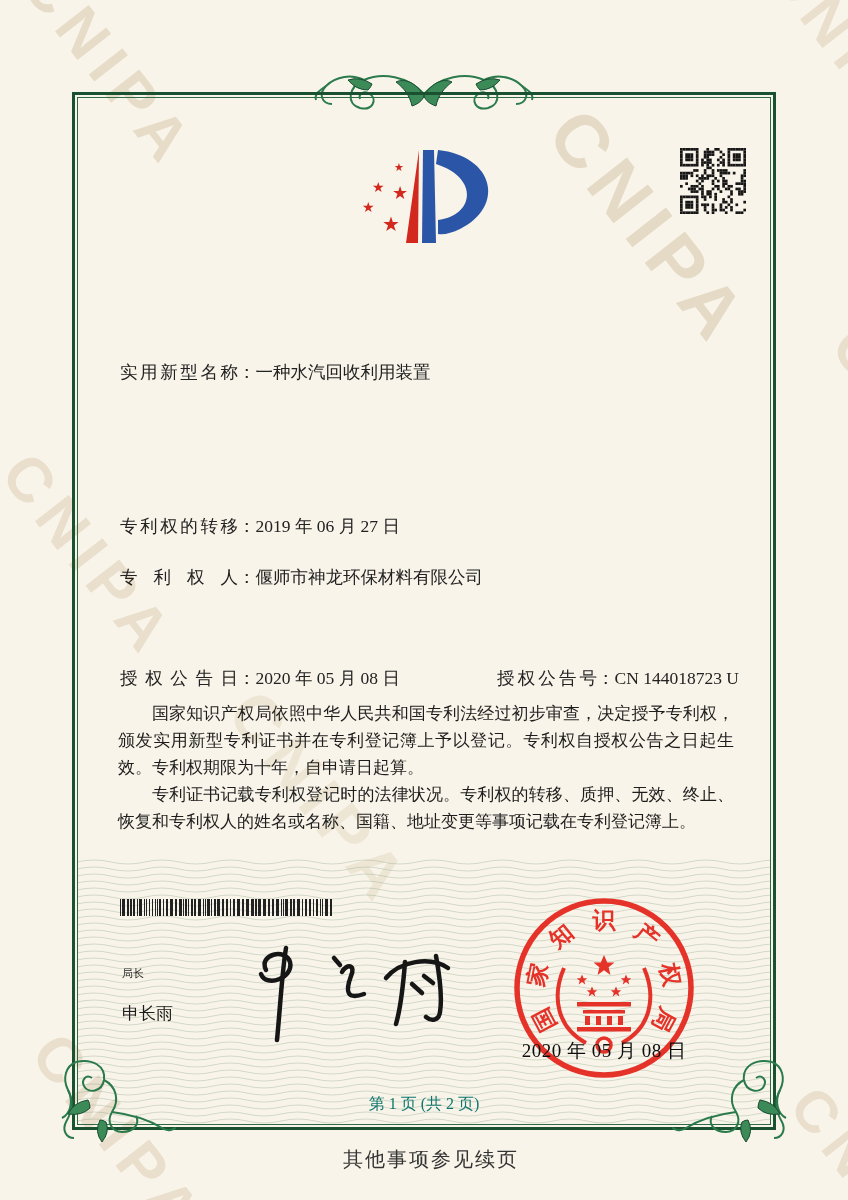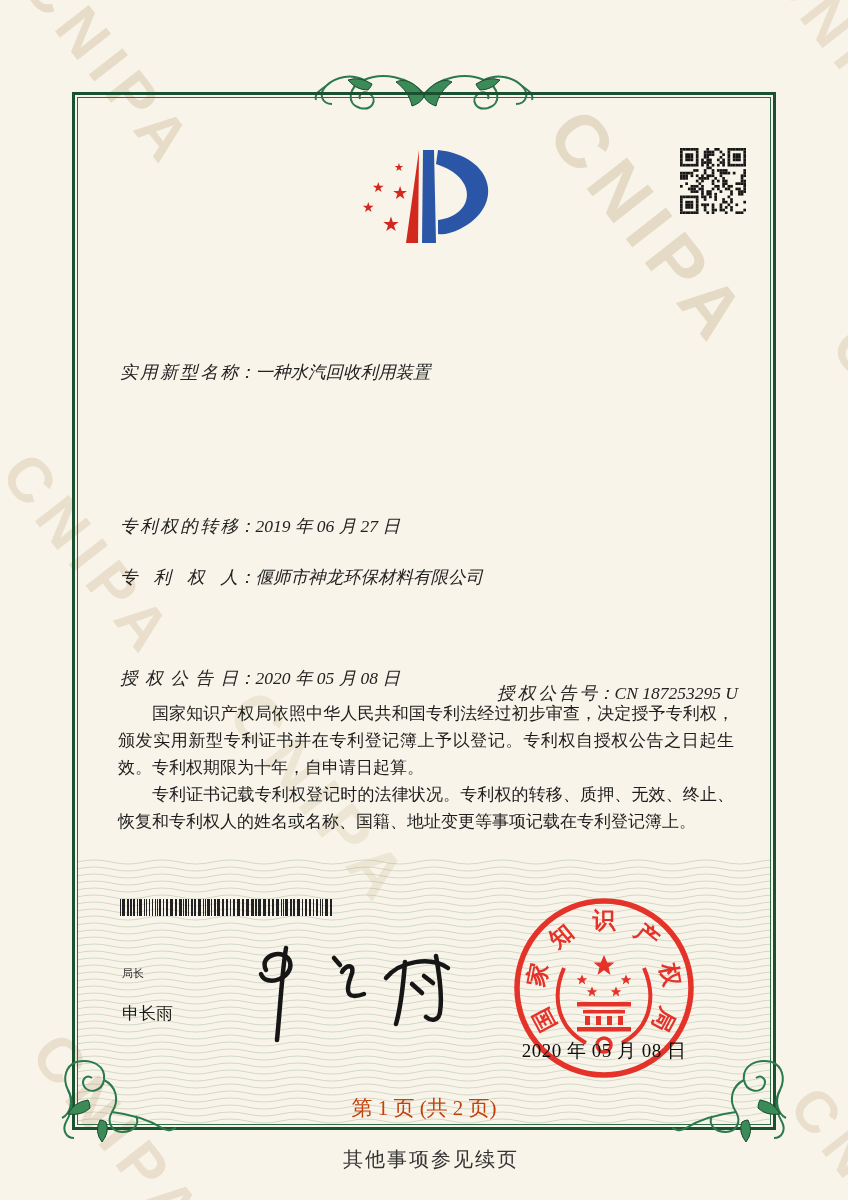--- a/index.html
+++ b/index.html
@@ -31,23 +31,23 @@
     white-space:pre;color:#262626;
   }
   .logo{position:absolute;left:352px;top:138px;width:195px;height:118px;}
   .logo .star{position:absolute;color:#d3281e;line-height:1;font-family:"DejaVu Sans",sans-serif;}
   .qr{position:absolute;left:680px;top:148px;width:66px;height:66px;}
   .title{
     position:absolute;left:0;top:258px;width:848px;text-align:center;
     font-size:37px;font-weight:bold;letter-spacing:13px;text-indent:13px;color:#111;
   }
   
-  .row{position:absolute;left:120px;font-size:17.5px;color:#222;white-space:nowrap;font-style:italic;}
+  .row{position:absolute;left:120px;font-size:17.5px;color:#222;white-space:nowrap;}
   .flabel{display:inline-block;width:118px;text-align-last:justify;text-align:justify;vertical-align:bottom;}
-  .flabel2{display:inline-block;width:100px;text-align-last:justify;text-align:justify;vertical-align:bottom;margin-top:15px;}
+  .flabel2{display:inline-block;width:100px;text-align-last:justify;text-align:justify;vertical-align:bottom;}
   .fval{white-space:pre;}
   .row2{position:absolute;left:377px;top:0;}
   
   .paras{
     position:absolute;left:118px;top:700px;width:616px;
     font-family:"DejaVu Serif",serif;font-size:17px;line-height:27px;color:#1d1d1d;
     text-align:justify;
   }
   .paras p{margin:0;text-indent:2em;}
   
@@ -56,21 +56,21 @@
   .sig-title{position:absolute;left:122px;top:966px;font-size:11px;font-family:"DejaVu Sans",sans-serif;color:#1c1c1c;}
   .sig-name{position:absolute;left:122px;top:1002px;font-size:17px;font-family:Liberation Mono, monospace;color:#1c1c1c;}
   .sig-hand{position:absolute;left:240px;top:938px;}
   .seal{position:absolute;left:504px;top:883px;opacity:.93;}
   .seal-date{
     position:absolute;left:494px;top:1038px;width:220px;text-align:center;
     font-size:19px;color:#0d0d0d;white-space:pre;letter-spacing:0.5px;
   }
   .page-num{
     position:absolute;left:0;top:1094px;width:848px;text-align:center;
-    font-size:21px;color:#c2410c;white-space:pre;
+    font-size:16px;color:#0f766e;white-space:pre;
   }
   .note{
     position:absolute;left:343px;top:1146px;font-size:20px;color:#333;
     font-family:"DejaVu Serif",serif;letter-spacing:2px;
   }
 </style>
 </head>
 <body>
 
 <div class="page">
@@ -472,21 +472,21 @@
   </div>
   <div class="row" style="top:514px;">
     <span class="flabel">专利权的转移</span><span>：</span><span class="fval">2019 年 06 月 27 日</span>
   </div>
   <div class="row" style="top:565px;">
     <span class="flabel">专利权人</span><span>：</span><span class="fval">偃师市神龙环保材料有限公司</span>
   </div>
   <div class="row" style="top:666px;">
     <span class="flabel">授权公告日</span><span>：</span><span class="fval">2020 年 05 月 08 日</span>
     <span class="row2">
-      <span class="flabel2">授权公告号</span><span>：</span><span class="fval">CN 187253295 U</span>
+      <span class="flabel2">授权公告号</span><span>：</span><span class="fval">CN 144018723 U</span>
     </span>
   </div>
 
   <div class="paras">
     <p>国家知识产权局依照中华人民共和国专利法经过初步审查，决定授予专利权，颁发实用新型专利证书并在专利登记簿上予以登记。专利权自授权公告之日起生效。专利权期限为十年，自申请日起算。</p>
     <p>专利证书记载专利权登记时的法律状况。专利权的转移、质押、无效、终止、恢复和专利权人的姓名或名称、国籍、地址变更等事项记载在专利登记簿上。</p>
   </div>
 
   <svg class="barcode" id="barcode-svg" width="218" height="17">
       <rect x="0" y="0" width="1" height="17" fill="#222"></rect>

